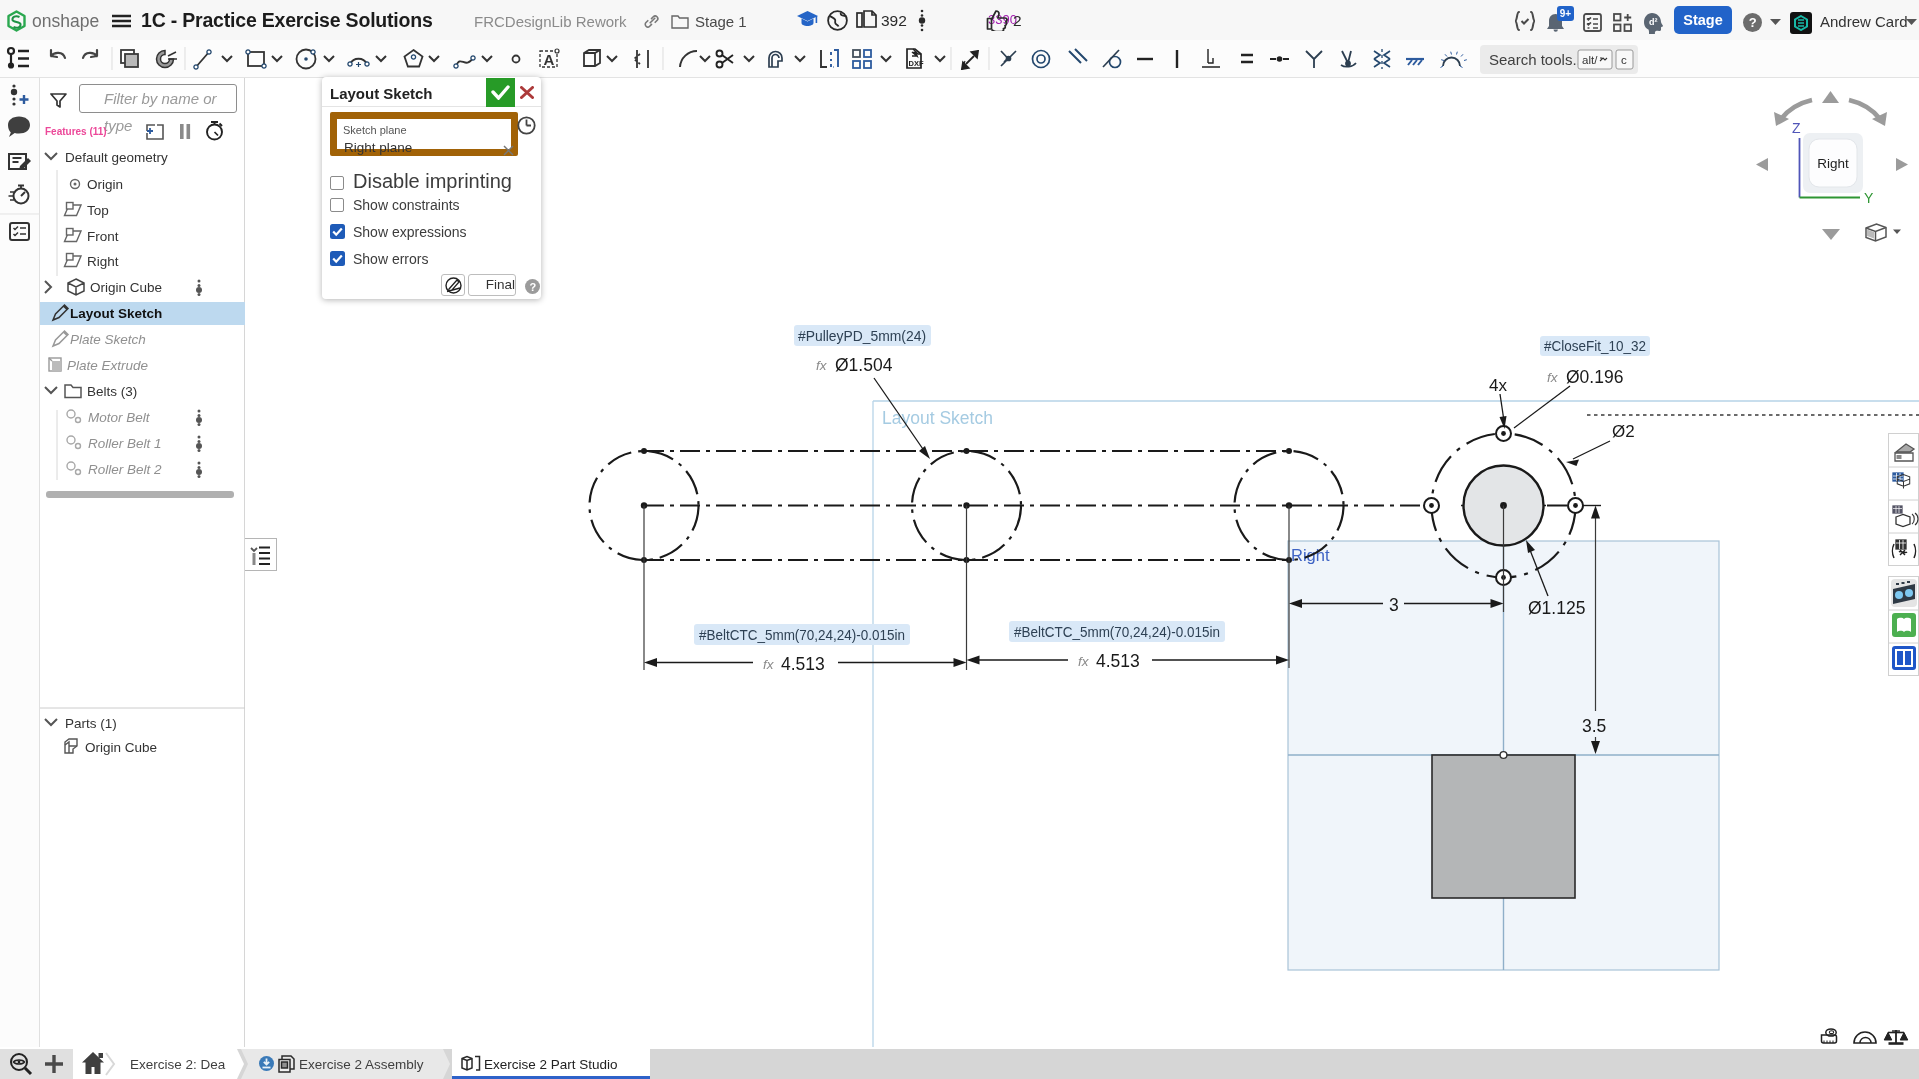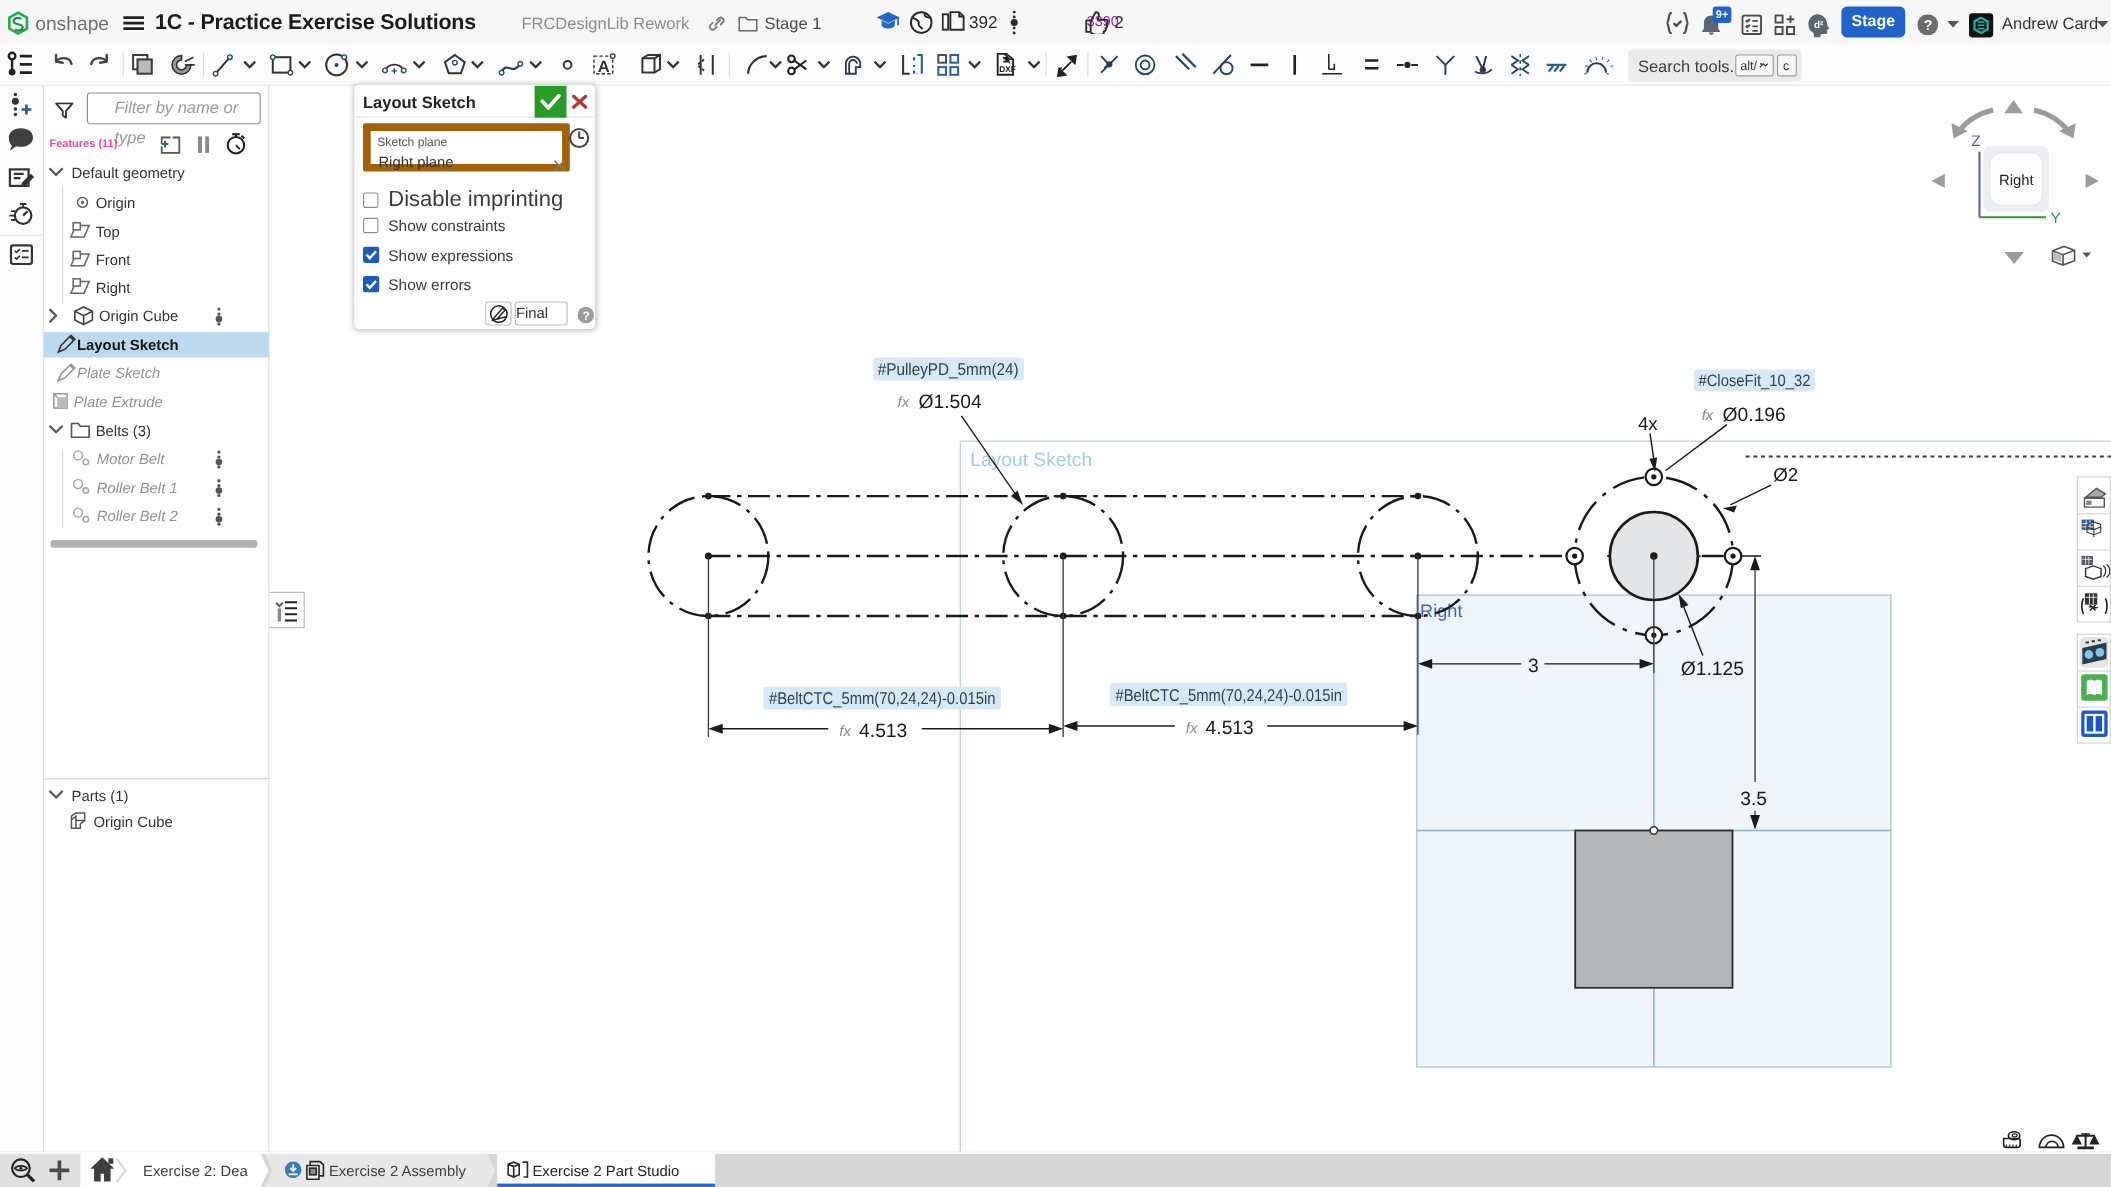--- a/index.html
+++ b/index.html
@@ -781,21 +781,21 @@
   <div class="abs" style="left:8px;top:174px"><svg width="15" height="15" viewBox="0 0 15 15" style="vertical-align:-2px">
         <rect width="15" height="15" rx="2.5" fill="#1e5bb8"></rect>
         <path d="M3.2 7.5 l3 3.2 L11.8 4.5" fill="none" stroke="#fff" stroke-width="2.2"></path>
       </svg><span style="margin-left:8px;font-size:14px;color:#3c3c3c">Show errors</span></div>
   <div class="abs" style="left:119px;top:197px;width:24px;height:22px;border:1px solid #bdbdbd;border-radius:3px">
     <svg style="position:absolute;left:3px;top:2px" width="17" height="17" viewBox="0 0 17 17">
       <circle cx="8.5" cy="8.5" r="7.5" fill="none" stroke="#222" stroke-width="1.4"></circle>
       <path d="M4 12 L12 3 l2 2 L7 13 l-3.5 1 Z M2 14.5 L15 11" fill="none" stroke="#222" stroke-width="1.3"></path>
     </svg>
   </div>
-  <div class="abs" style="left:146px;top:197px;width:48px;height:22px;border:1px solid #bdbdbd;border-radius:3px;font-size:13.5px;color:#333;text-align:left;line-height:20px">Final</div>
+  <div class="abs" style="left:146px;top:197px;width:48px;height:22px;border:1px solid #bdbdbd;border-radius:3px;font-size:13.5px;color:#333;text-align:right;line-height:20px">Final</div>
   <svg class="abs" style="left:203px;top:202px" width="15" height="15" viewBox="0 0 15 15">
     <circle cx="7.5" cy="7.5" r="7.5" fill="#9b9b9b"></circle>
     <text x="4.6" y="11.5" font-size="11" fill="#fff" font-weight="bold" font-family="Liberation Sans">?</text>
   </svg>
 </div>
 <div id="bottombar">
 <svg width="1919" height="32" viewBox="0 0 1919 32">
   <rect x="0" y="0" width="1919" height="32" fill="#fff"></rect>
   <rect x="0" y="2" width="1919" height="30" fill="#d6d6d6"></rect>
   <rect x="0" y="2" width="73" height="30" fill="#e0e0e0"></rect>

